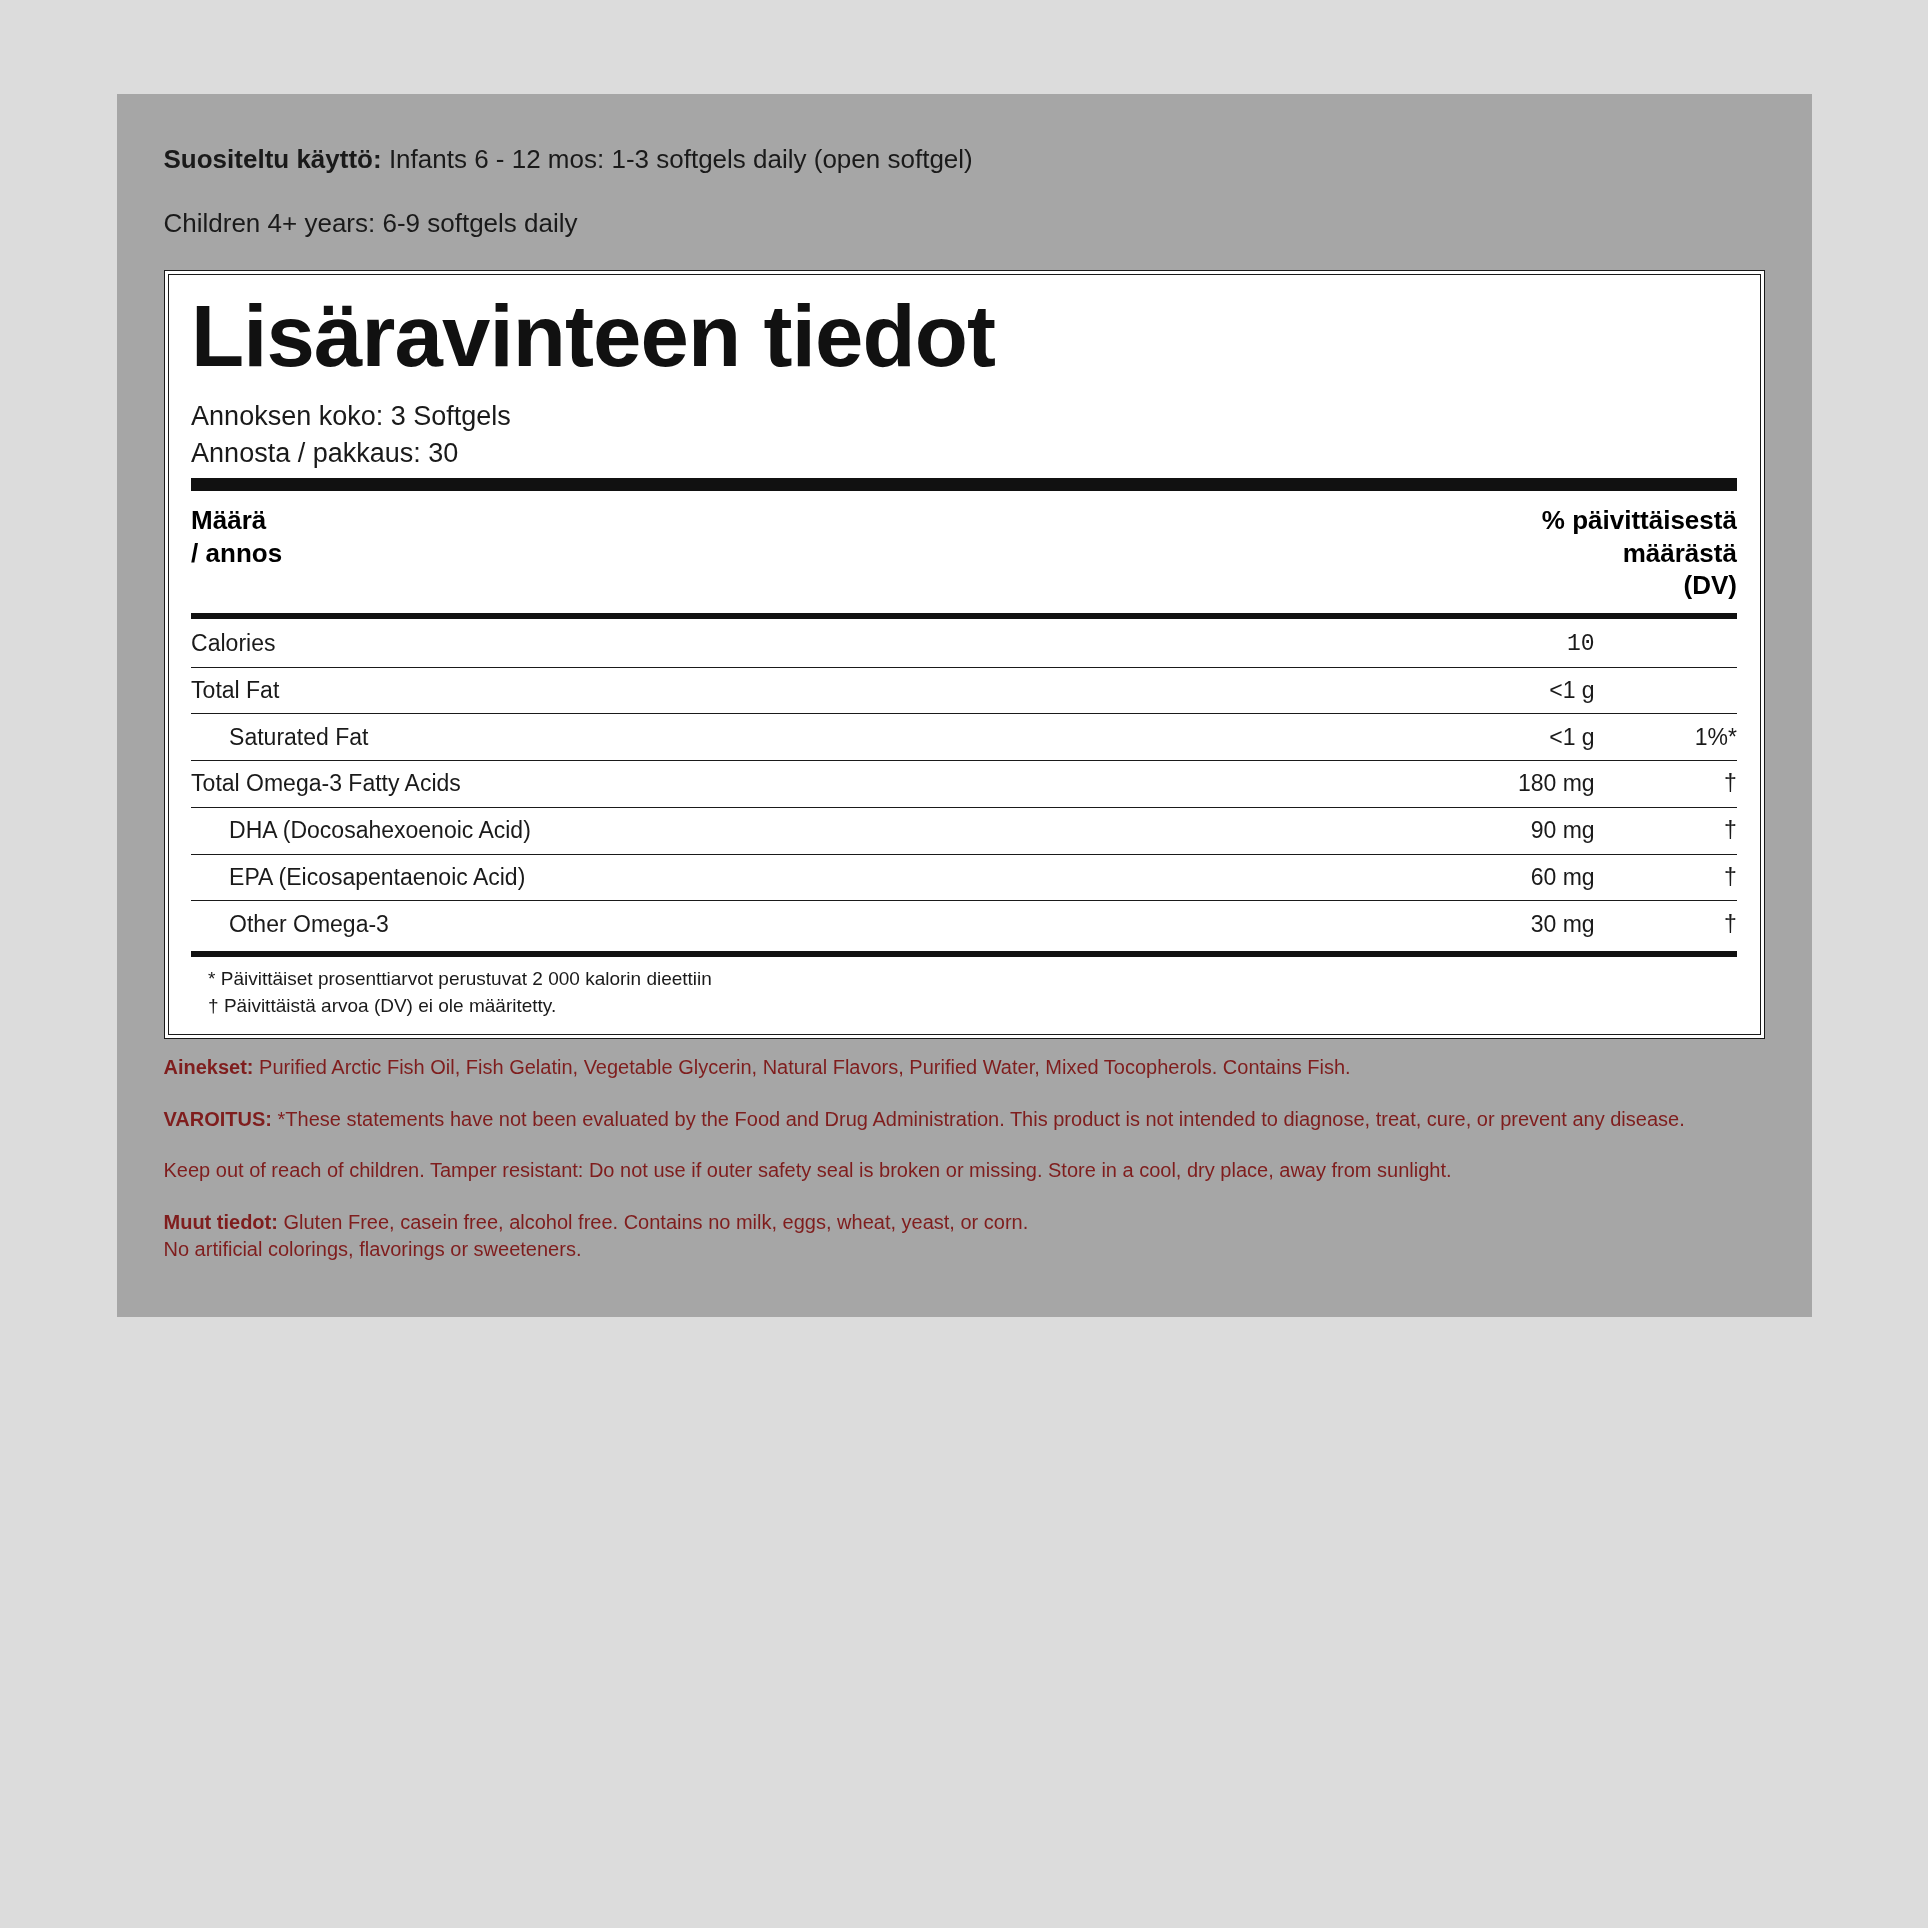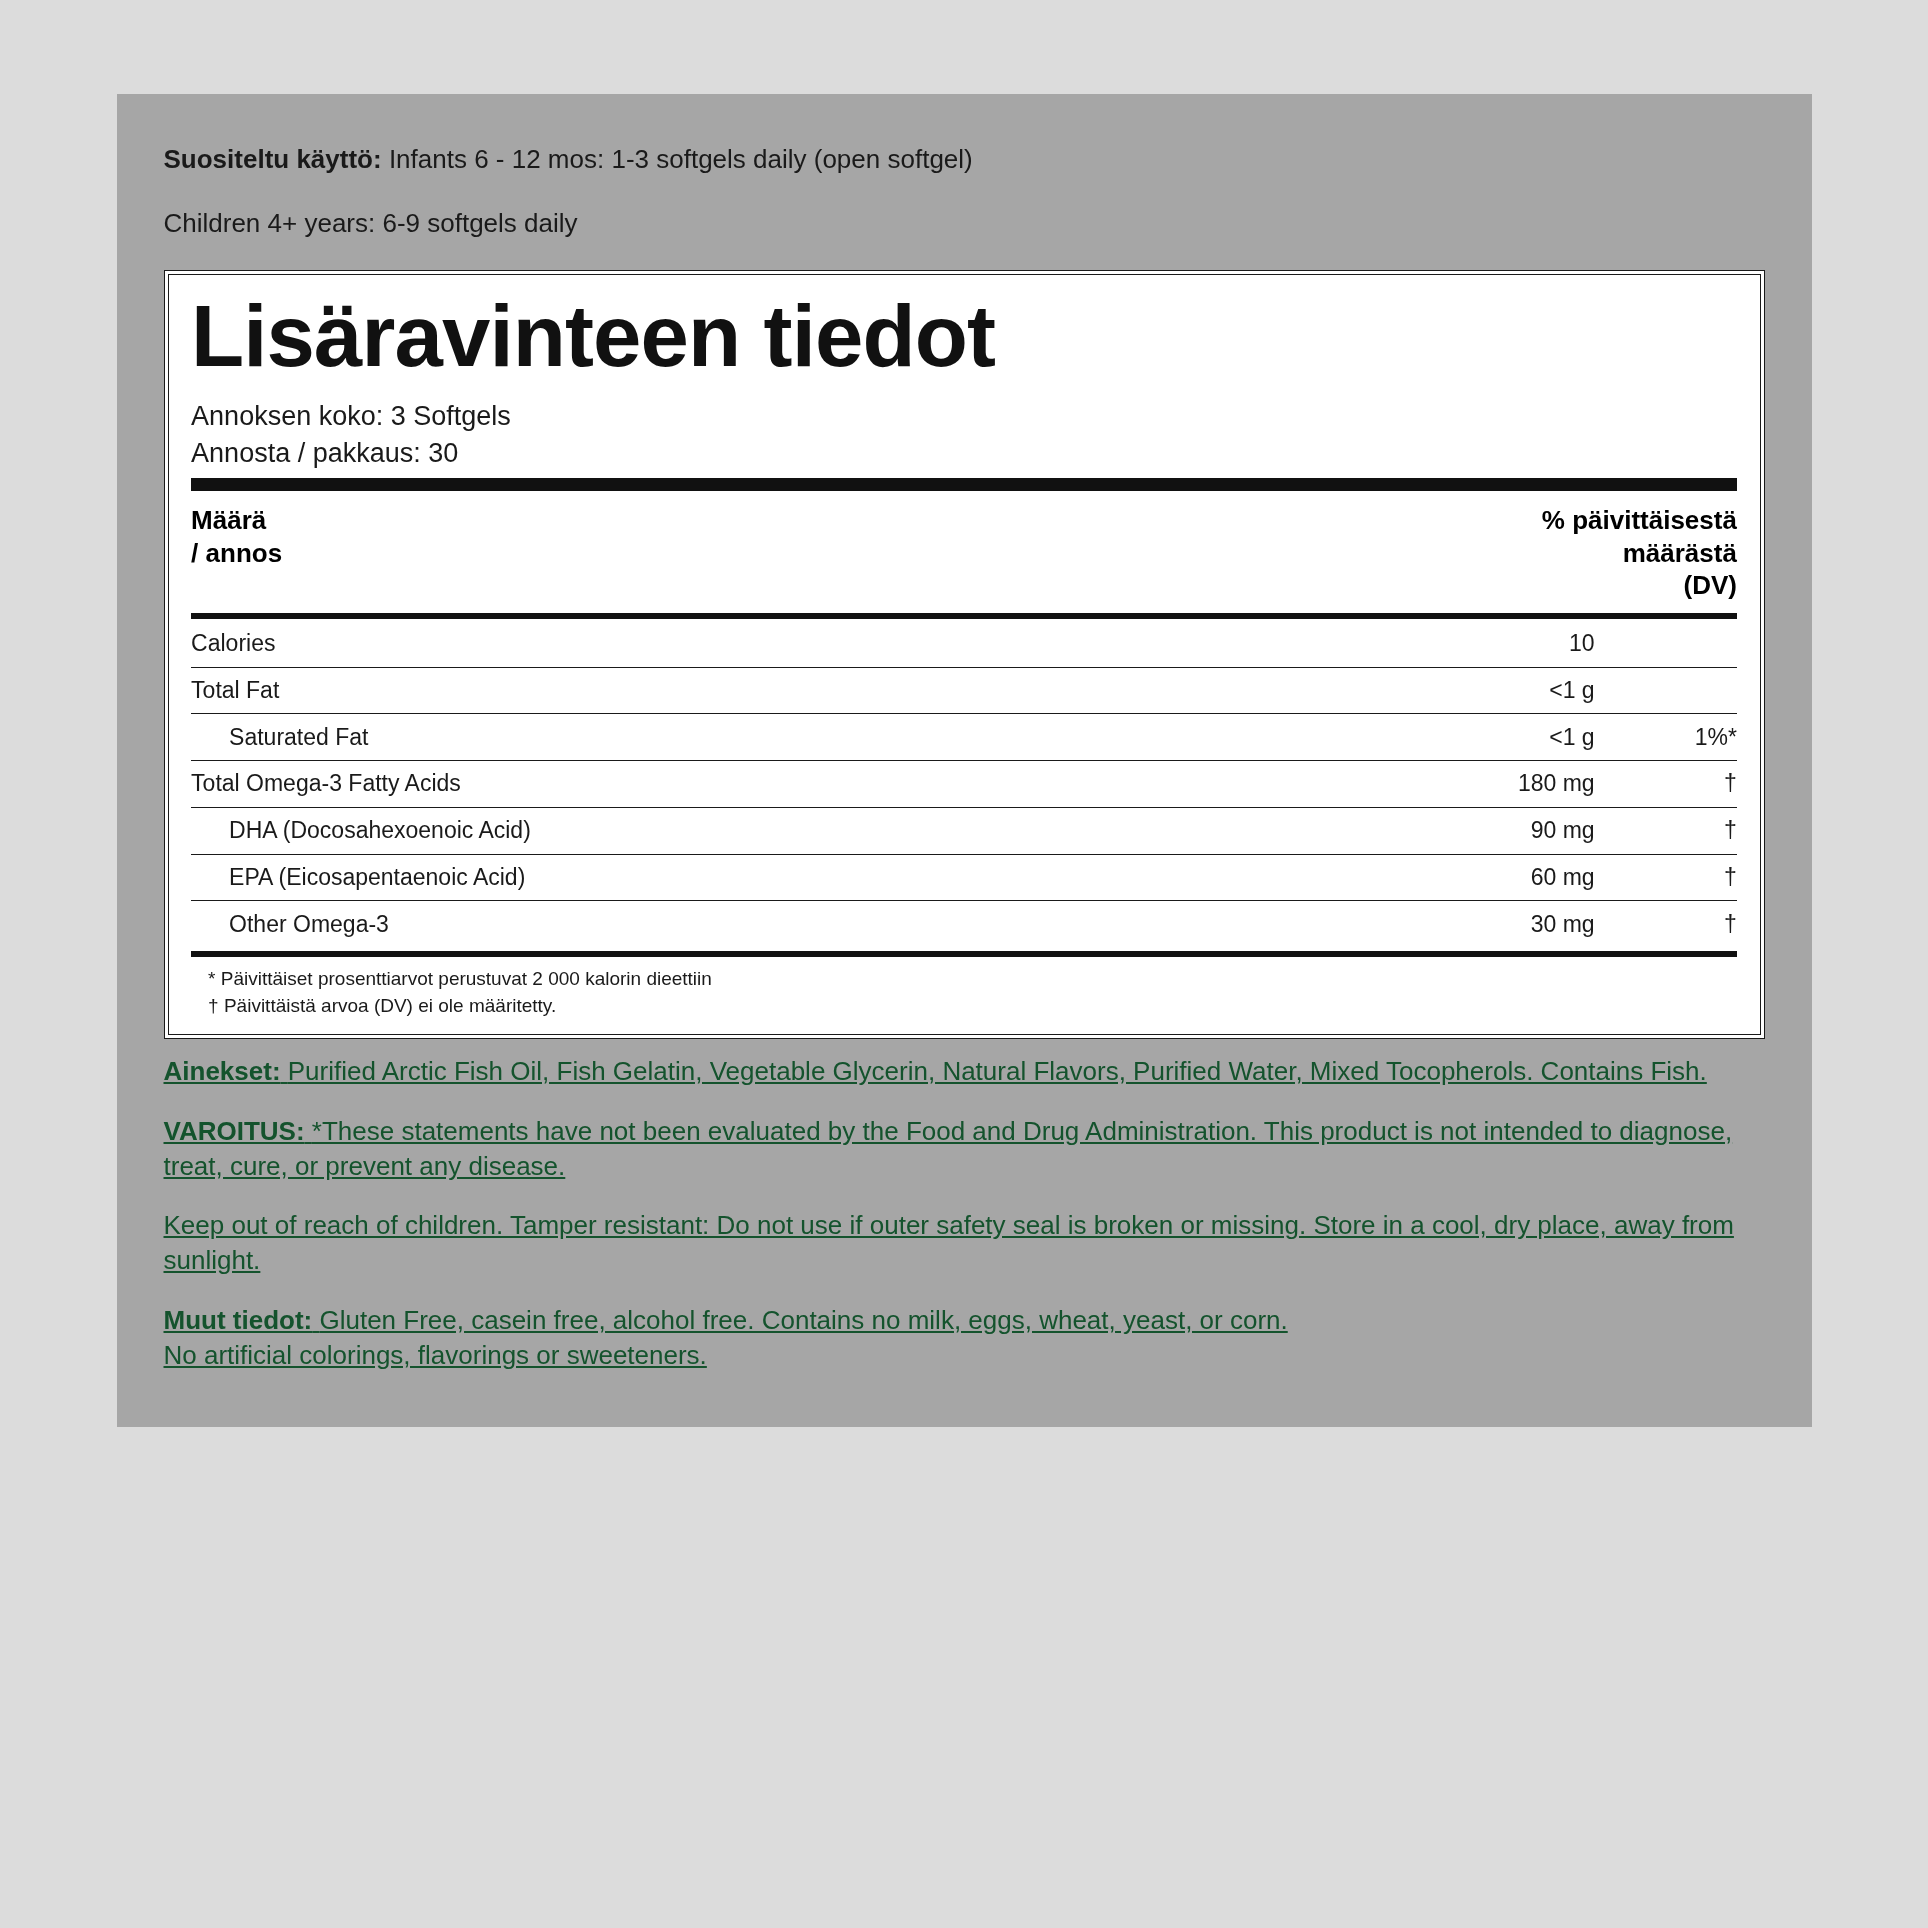--- a/index.html
+++ b/index.html
@@ -90,25 +90,24 @@
   .footnotes {
     font-size: 19px;
     color: #1a1a1a;
     padding: 7.5px 0 1.9px 17px;
     line-height: 1.4;
   }
   .after-box {
     margin-top: 15px;
   }
   .para {
-    font-size: 26px;
-    color: #14532d;
+    font-size: 20px;
+    color: #7f1d1d;
     line-height: 1.35;
     margin-bottom: 24.5px;
-    text-decoration: underline;
   }
   .para .bold { font-weight: 900; }
 </style>
 </head>
 <body>
 
 <div class="panel">
 
   <div class="usage-block">
     <p class="usage-line">
@@ -146,21 +145,21 @@
             </th>
           </tr>
         </thead>
       </table>
       <div class="med-rule"></div>
 
       <table class="nutr">
         <tbody id="nutr-body">
             <tr>
               <td class="name" style="border-top: none;">Calories</td>
-              <td class="val" style="border-top: none;">10</td>
+              <td class="val" style="border-top: none; font-family: Liberation Mono, monospace;">10</td>
               <td class="dv" style="border-top: none;"></td>
             </tr>
             <tr>
               <td class="name">Total Fat</td>
               <td class="val">&lt;1 g</td>
               <td class="dv"></td>
             </tr>
             <tr>
               <td class="name indent">Saturated Fat</td>
               <td class="val">&lt;1 g</td>

